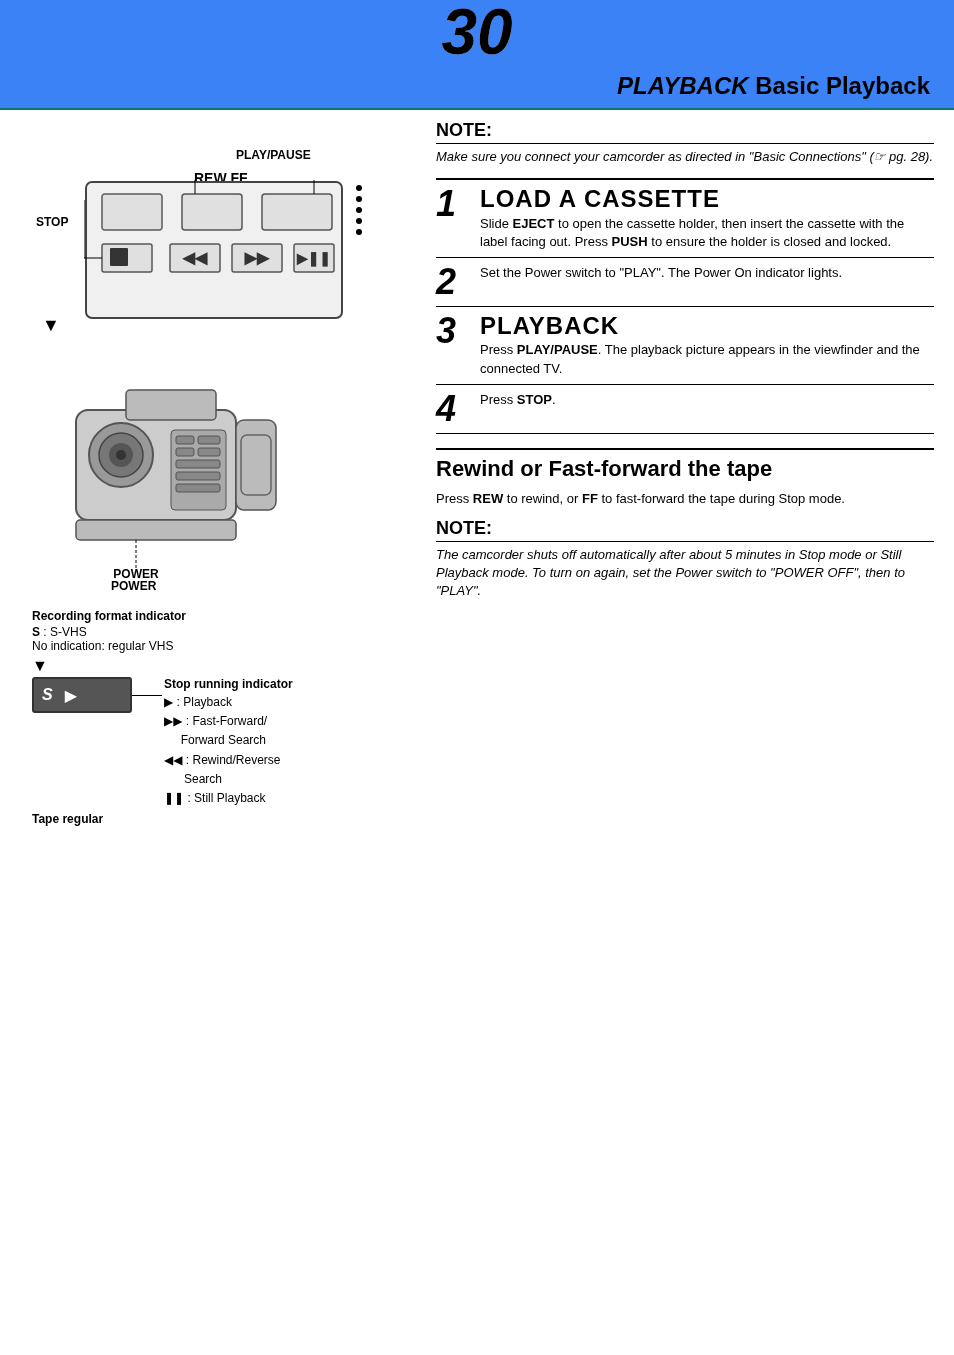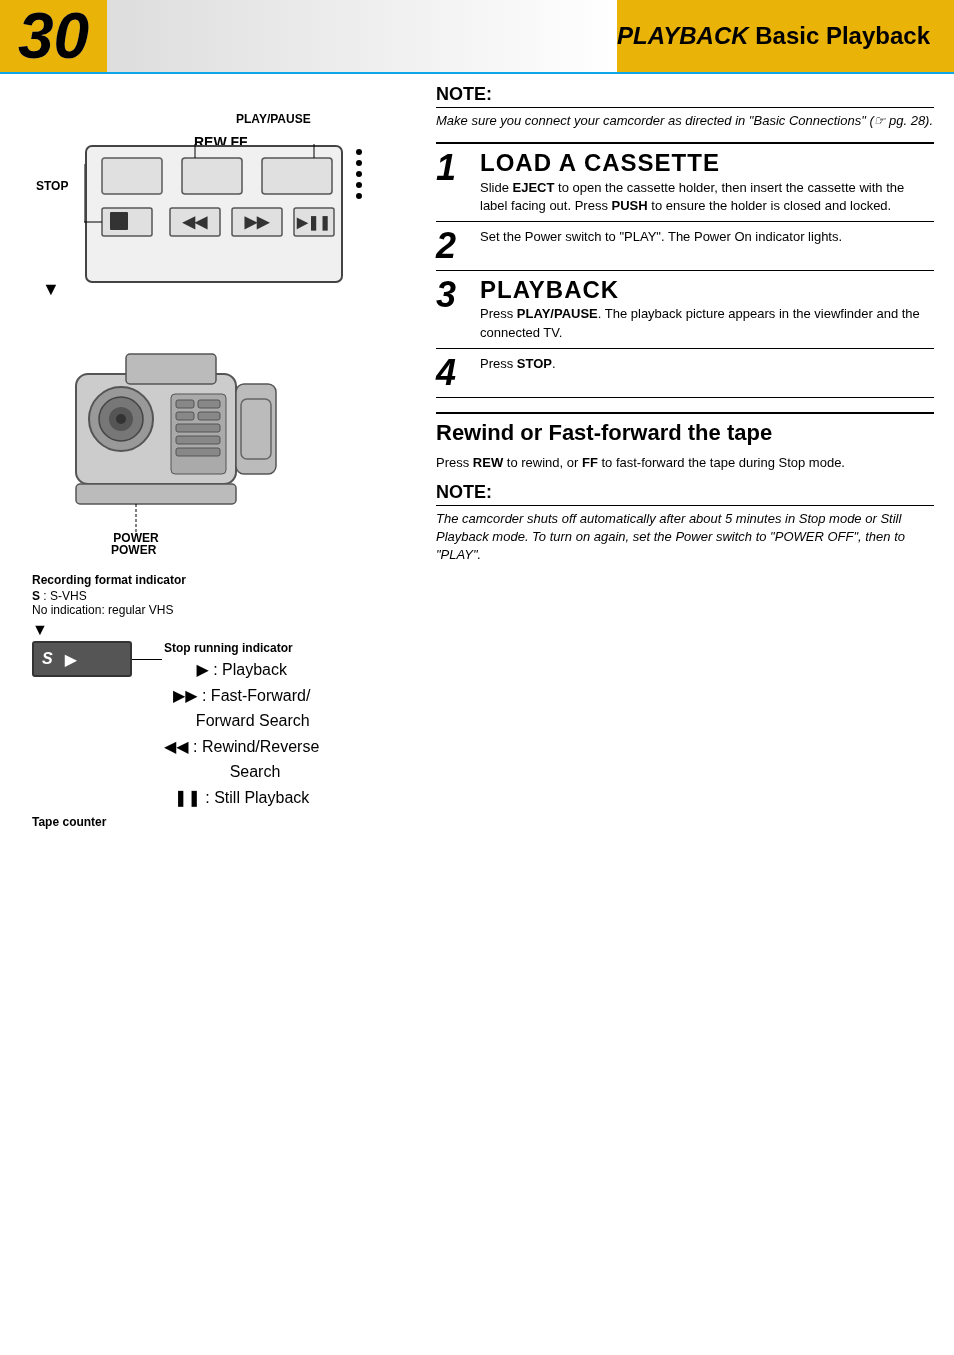--- a/index.html
+++ b/index.html
@@ -10,23 +10,24 @@
       font-family: Arial, Helvetica, sans-serif;
       font-size: 14px;
       color: #000;
       position: relative;
     }
 
     
     .header {
       display: flex;
       align-items: center;
-      background: #eab308;
-      border-bottom: 2px solid #0ea5e9;
+      background: #3b82f6;
+      border-bottom: 2px solid #0f766e;
       padding: 0;
+      flex-direction: column;
     }
     .page-number {
       font-size: 64px;
       font-style: italic;
       font-weight: bold;
       color: #000;
       padding: 0 18px;
       line-height: 1;
       background: linear-gradient(to bottom, #ccc, #fff);
       -webkit-background-clip: text;
@@ -315,30 +316,30 @@
         <div style="width:100px; height:36px; background:#555; border:2px solid #333; border-radius:3px; display:flex; align-items:center; padding:0 8px; gap:12px;">
           <span style="color:#fff; font-weight:bold; font-size:16px; font-style:italic;">S</span>
           <span style="color:#fff; font-size:16px;">▶</span>
         </div>
       </div>
 
       <div style="border-top:1.5px solid #000; width:30px; margin-top:18px;"></div>
 
       <div style="margin-left:2px;">
         <div style="font-weight:bold; font-size:12px; margin-bottom:2px;">Stop running indicator</div>
-        <div style="font-size:16px; line-height:1.6;text-align:center;">
+        <div style="font-size:12px; line-height:1.6;">
           <div>▶ : Playback</div>
           <div>▶▶ : Fast-Forward/<br>&nbsp;&nbsp;&nbsp;&nbsp;&nbsp;Forward Search</div>
           <div>◀◀ : Rewind/Reverse<br>&nbsp;&nbsp;&nbsp;&nbsp;&nbsp;&nbsp;Search</div>
           <div>❚❚ : Still Playback</div>
         </div>
       </div>
     </div>
 
-    <div style="margin-top:4px; margin-left:16px; font-weight:bold; font-size:12px;">Tape counter</div>
+    <div style="margin-top:4px; margin-left:16px; font-weight:bold; font-size:12px;">Tape regular</div>
 
   </div>
 
   <div class="right-col">
 
     <div class="note-box">
       <div class="note-title">NOTE:</div>
       <div class="note-text">Make sure you connect your camcorder as directed in "Basic Connections" (☞ pg. 28).</div>
     </div>
 

